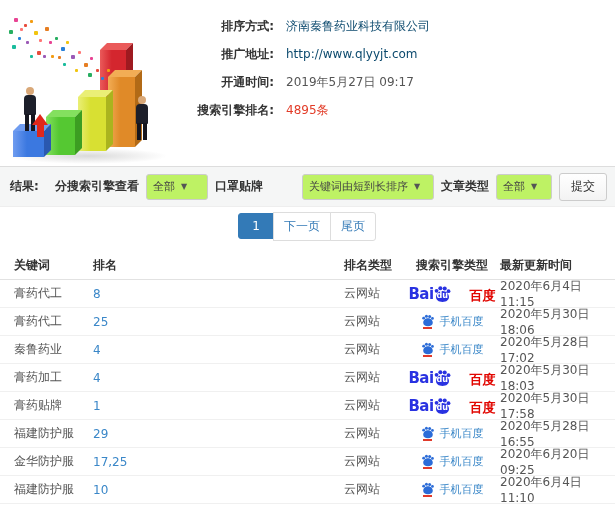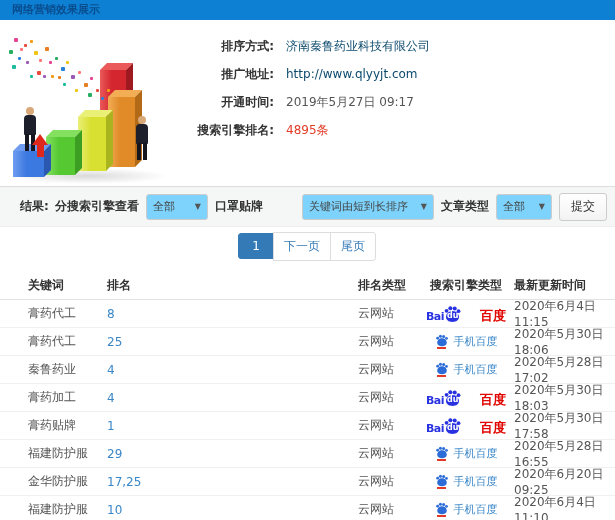--- a/index.html
+++ b/index.html
@@ -32,69 +32,66 @@
   .info{position:absolute;left:190px;top:12px;}
   .info-row{display:flex;align-items:center;height:28px;font-size:12px;}
   .info-label{width:84px;text-align:right;font-weight:bold;color:#333;flex:0 0 84px;}
   .info-value{margin-left:12px;color:#555;}
   .info-value.link{color:#0c4a6e;cursor:pointer;}
   .info-value.hot{color:#e23c28;}
 
   
   .filterbar{height:41px;background:#f5f6f6;border-top:1px solid #ddd;border-bottom:1px solid #eee;
              display:flex;align-items:center;box-sizing:border-box;font-size:12px;color:#333;}
-  .result-label{font-weight:bold;padding-left:20px;flex:0 0 auto;}
+  .result-label{font-weight:bold;padding-left:10px;flex:0 0 auto;}
   .filter-controls{margin-left:auto;display:flex;align-items:center;gap:7px;padding-right:8px;}
   .f-label{font-weight:bold;white-space:nowrap;}
-  .selectbox{display:flex;align-items:center;justify-content:space-between;background:#7dd3fc;border:1px solid #ccc;
+  .selectbox{display:flex;align-items:center;background:#bef264;border:1px solid #ccc;
              border-radius:3px;height:26px;box-sizing:border-box;padding:0 6px;font-size:11px;color:#444;cursor:pointer;}
   .selectbox .caret{font-size:8px;color:#555;margin-left:6px;}
   .sel-engine{width:62px;} .sel-sort{width:132px;margin-left:32px;} .sel-article{width:56px;}
   .submit-btn{height:28px;padding:0 11px;background:linear-gradient(#fff,#f3f3f3);border:1px solid #ccc;
               border-radius:3px;font-size:12px;color:#333;cursor:pointer;}
 
   
   .pager{height:38px;display:flex;align-items:center;justify-content:center;gap:0;background:#fff;}
   .page-btn{min-width:14px;text-align:center;padding:5px 10px;font-size:12px;border:1px solid #ddd;
             background:#fff;color:#337ab7;cursor:pointer;margin-left:-1px;}
   .page-btn.active{background:#337ab7;border-color:#337ab7;color:#fff;border-radius:3px 0 0 3px;}
   .page-btn.last{border-radius:0 3px 3px 0;}
 
   
   .tbl{font-size:12px;color:#555;}
   .t-head{display:flex;align-items:center;height:28px;font-weight:bold;color:#333;border-bottom:1px solid #e2e2e2;margin-top:6px;}
   .t-row{display:flex;align-items:center;height:27px;border-bottom:1px solid #f0f0f0;background:#fff;}
-  .c-kw{flex:0 0 77px;padding-left:14px;overflow:hidden;white-space:nowrap;margin-left:14px;}
+  .c-kw{flex:0 0 77px;padding-left:14px;overflow:hidden;white-space:nowrap;}
   .c-rank{flex:0 0 251px;padding-left:2px;}
   .c-type{flex:0 0 62px;}
   .c-eng{flex:0 0 92px;display:flex;align-items:center;justify-content:center;}
   .c-date{flex:1 1 auto;padding-left:2px;}
   .t-row .c-rank{color:#3a87c8;cursor:pointer;}
 
   
   .bd{display:inline-flex;align-items:flex-end;line-height:1;}
-  .bd-bai{color:#2932e1;font-weight:bold;font-size:11px;letter-spacing:-0.5px;}
+  .bd-bai{color:#2932e1;font-weight:bold;font-size:15px;letter-spacing:-0.5px;}
   .bd-paw{position:relative;width:19px;height:18px;margin:0 0 -1px -1px;}
   .bd-paw svg{width:19px;height:18px;fill:#2932e1;}
   .bd-du{position:absolute;left:4px;top:7px;font-style:normal;color:#fff;font-size:8px;font-weight:bold;}
   .bd-cn{color:#e10601;font-weight:bold;font-size:13px;margin-left:18px;}
   .mbd{display:inline-flex;align-items:center;}
   .mbd-ic{position:relative;width:14px;height:15px;}
   .mbd-ic svg{width:14px;height:13px;fill:#2b6cd8;}
   .mbd-bar{position:absolute;left:2px;bottom:0;width:9px;height:2px;background:#e03a2a;}
   .mbd-t{color:#3a87c8;font-size:11px;margin-left:5px;}
 </style>
 </head>
 <body>
 
 <div id="app">
 
-  <div class="titlebar">
-    <span>网络营销效果展示</span>
-  </div>
 
   <div class="top">
     <div class="clipart">
         <div class="shadow"></div>
         <div class="bar3d" style="left:100px;top:40px;width:26px;height:93px;">
           <div class="topf" style="background:#ea5a5a"></div>
           <div class="sidef" style="background:#9e1a20"></div>
           <div class="face" style="background:linear-gradient(90deg,#ea5a5a 0%,#d4262e 45%,#d4262e 100%)"></div>
         </div>
         <div class="bar3d" style="left:108px;top:67px;width:27px;height:70px;">

